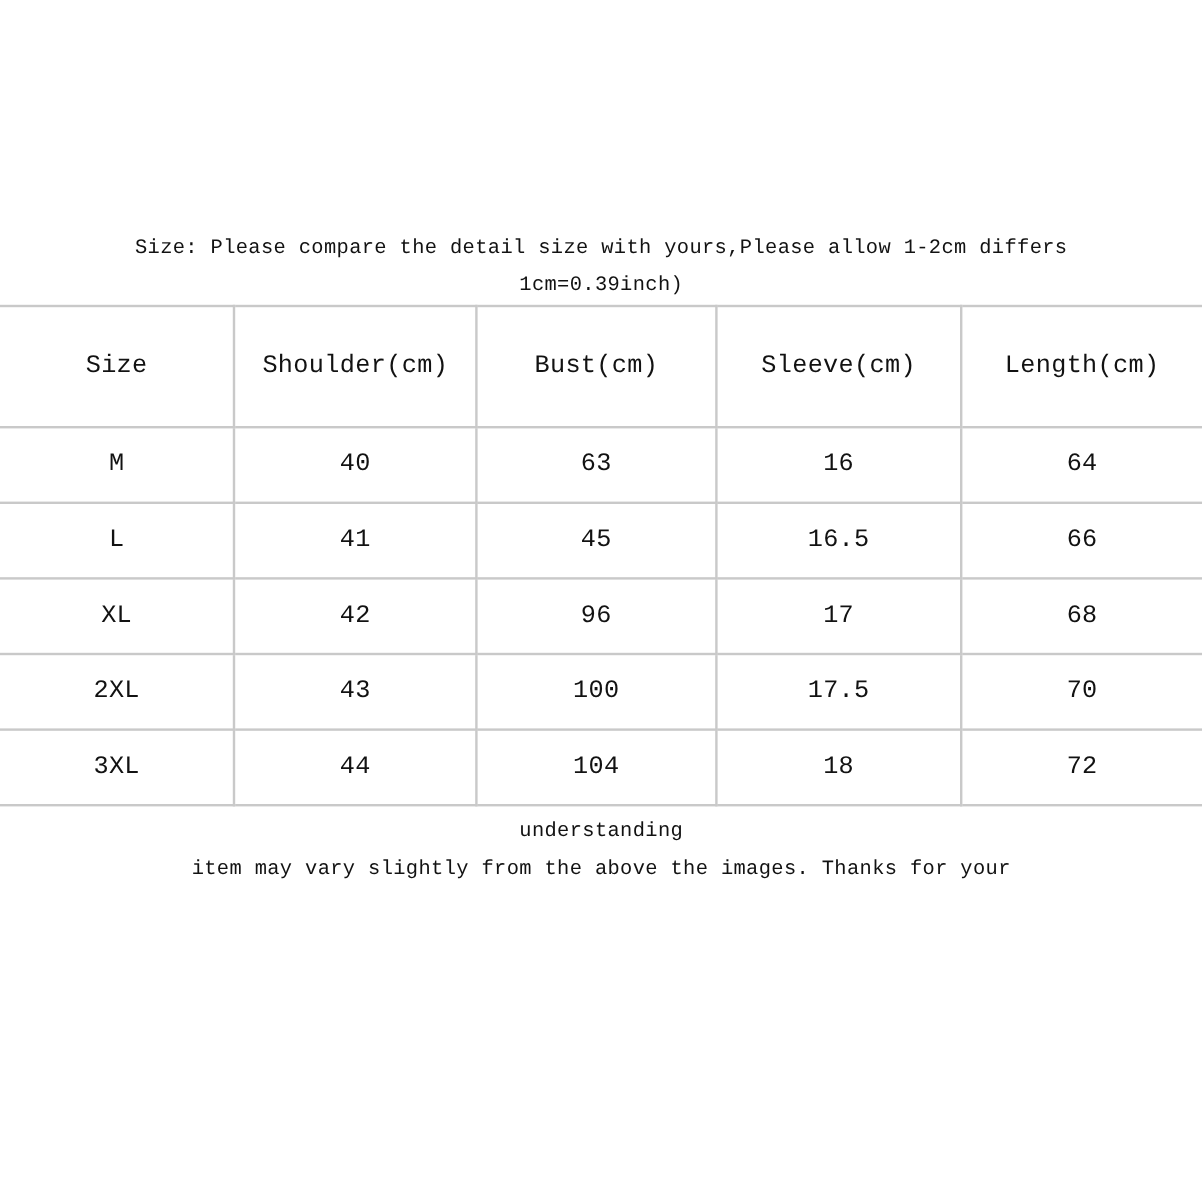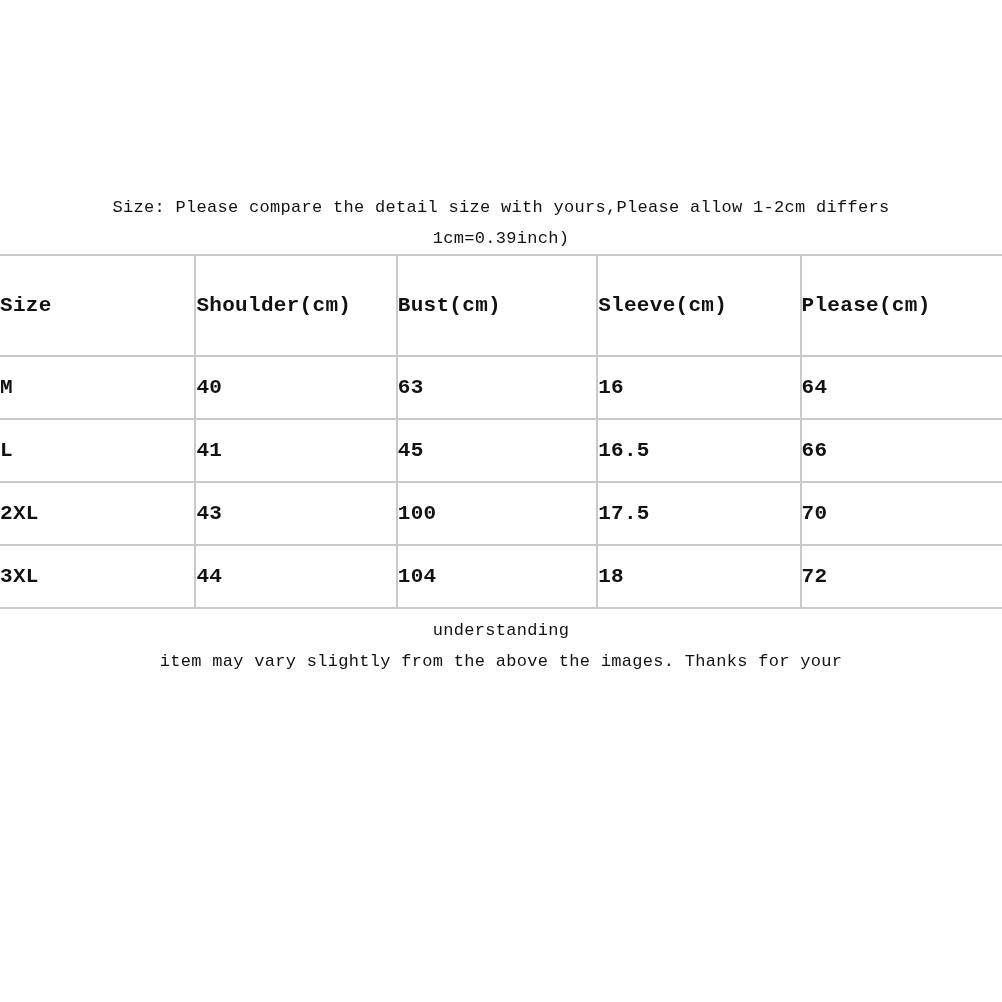--- a/index.html
+++ b/index.html
@@ -29,23 +29,23 @@
     margin-top: 6px;
   }
   table.size-table {
     width: 1002px;
     border-collapse: collapse;
     table-layout: fixed;
   }
   .size-table th,
   .size-table td {
     border: 2px solid #c9c9c9;
-    text-align: left;
+    text-align: center;
     vertical-align: middle;
-    font-weight: bold;
+    font-weight: normal;
     font-size: 21px;
     letter-spacing: 0.3px;
     padding: 0;
   }
   .size-table th:first-child,
   .size-table td:first-child { border-left: none; }
   .size-table th:last-child,
   .size-table td:last-child { border-right: none; }
   .size-table thead tr { height: 101px; }
   .size-table tbody tr { height: 63px; }
@@ -72,37 +72,44 @@
         <col class="c2">
         <col class="c3">
         <col class="c4">
     </colgroup>
     <thead>
       <tr>
         <th>Size</th>
         <th>Shoulder(cm)</th>
         <th>Bust(cm)</th>
         <th>Sleeve(cm)</th>
-        <th>Please(cm)</th>
+        <th>Length(cm)</th>
       </tr>
     </thead>
     <tbody>
       <tr>
         <td>M</td>
         <td>40</td>
         <td>63</td>
         <td>16</td>
         <td>64</td>
       </tr>
       <tr>
         <td>L</td>
         <td>41</td>
         <td>45</td>
         <td>16.5</td>
         <td>66</td>
+      </tr>
+      <tr>
+        <td>XL</td>
+        <td>42</td>
+        <td>96</td>
+        <td>17</td>
+        <td>68</td>
       </tr>
       <tr>
         <td>2XL</td>
         <td>43</td>
         <td>100</td>
         <td>17.5</td>
         <td>70</td>
       </tr>
       <tr>
         <td>3XL</td>

